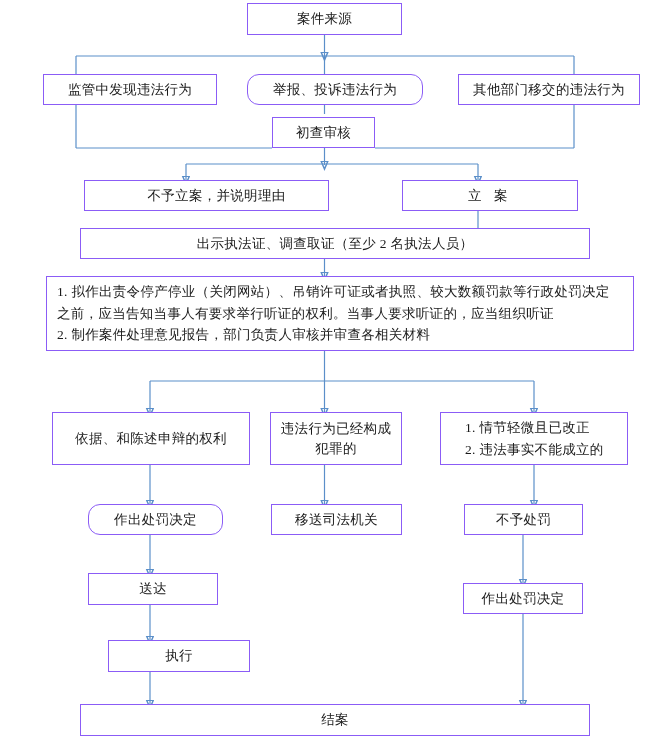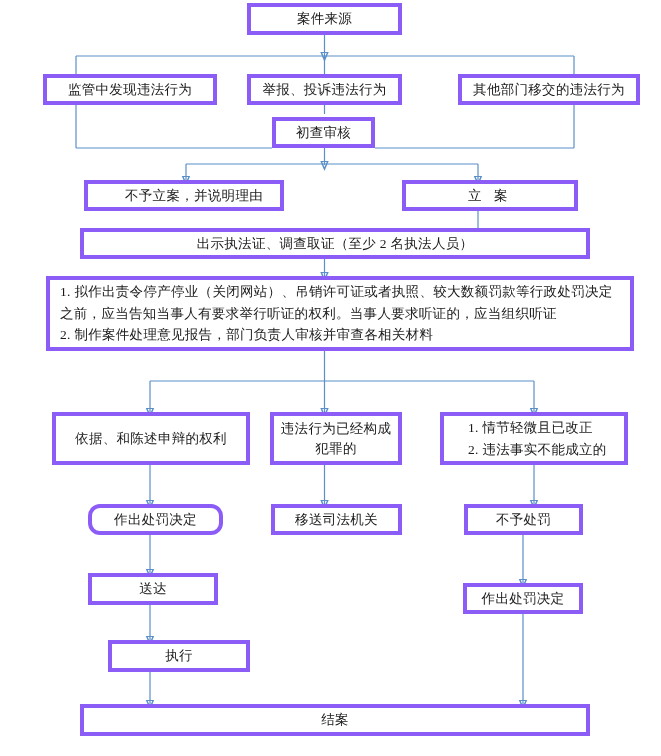--- a/index.html
+++ b/index.html
@@ -10,21 +10,21 @@
   #canvas{
     position:relative;
     width:661px;
     height:756px;
     background:#ffffff;
     overflow:hidden;
   }
   .node{
     position:absolute;
     box-sizing:border-box;
-    border:4px solid #8b5cf6;
+    border:1px solid #8b5cf6;
     background:#ffffff;
     color:#1a1a1a;
     display:flex;
     align-items:center;
     justify-content:center;
     text-align:center;
     font-size:13.5px;
     line-height:1.45;
     letter-spacing:0.3px;
     z-index:3;
@@ -104,33 +104,33 @@
   </svg>
 
   <div class="node" style="left:247px;top:3px;width:155px;height:32px;">
     <span class="txt">案件来源</span>
   </div>
 
   <div class="node" style="left:43px;top:74px;width:174px;height:31px;font-family:Liberation Serif, serif;">
     <span class="txt">监管中发现违法行为</span>
   </div>
 
-  <div class="node" style="left:247px;top:74px;width:155px;height:31px;">
+  <div class="node" style="left:247px;top:74px;width:176px;height:31px;border-radius:12px;">
     <span class="txt">举报、投诉违法行为</span>
   </div>
 
   <div class="node" style="left:458px;top:74px;width:182px;height:31px;">
     <span class="txt">其他部门移交的违法行为</span>
   </div>
 
   <div class="node" style="left:272px;top:117px;width:103px;height:31px;">
     <span class="txt">初查审核</span>
   </div>
 
-  <div class="node" style="left:84px;top:180px;width:200px;height:31px;padding-left:24px;">
+  <div class="node" style="left:84px;top:180px;width:245px;height:31px;padding-left:24px;">
     <span class="txt">不予立案，并说明理由</span>
   </div>
 
   <div class="node" style="left:402px;top:180px;width:176px;height:31px;">
     <span class="txt spaced">立  案</span>
   </div>
 
   <div class="node" style="left:80px;top:228px;width:510px;height:31px;">
     <span class="txt">出示执法证、调查取证（至少 2 名执法人员）</span>
   </div>

